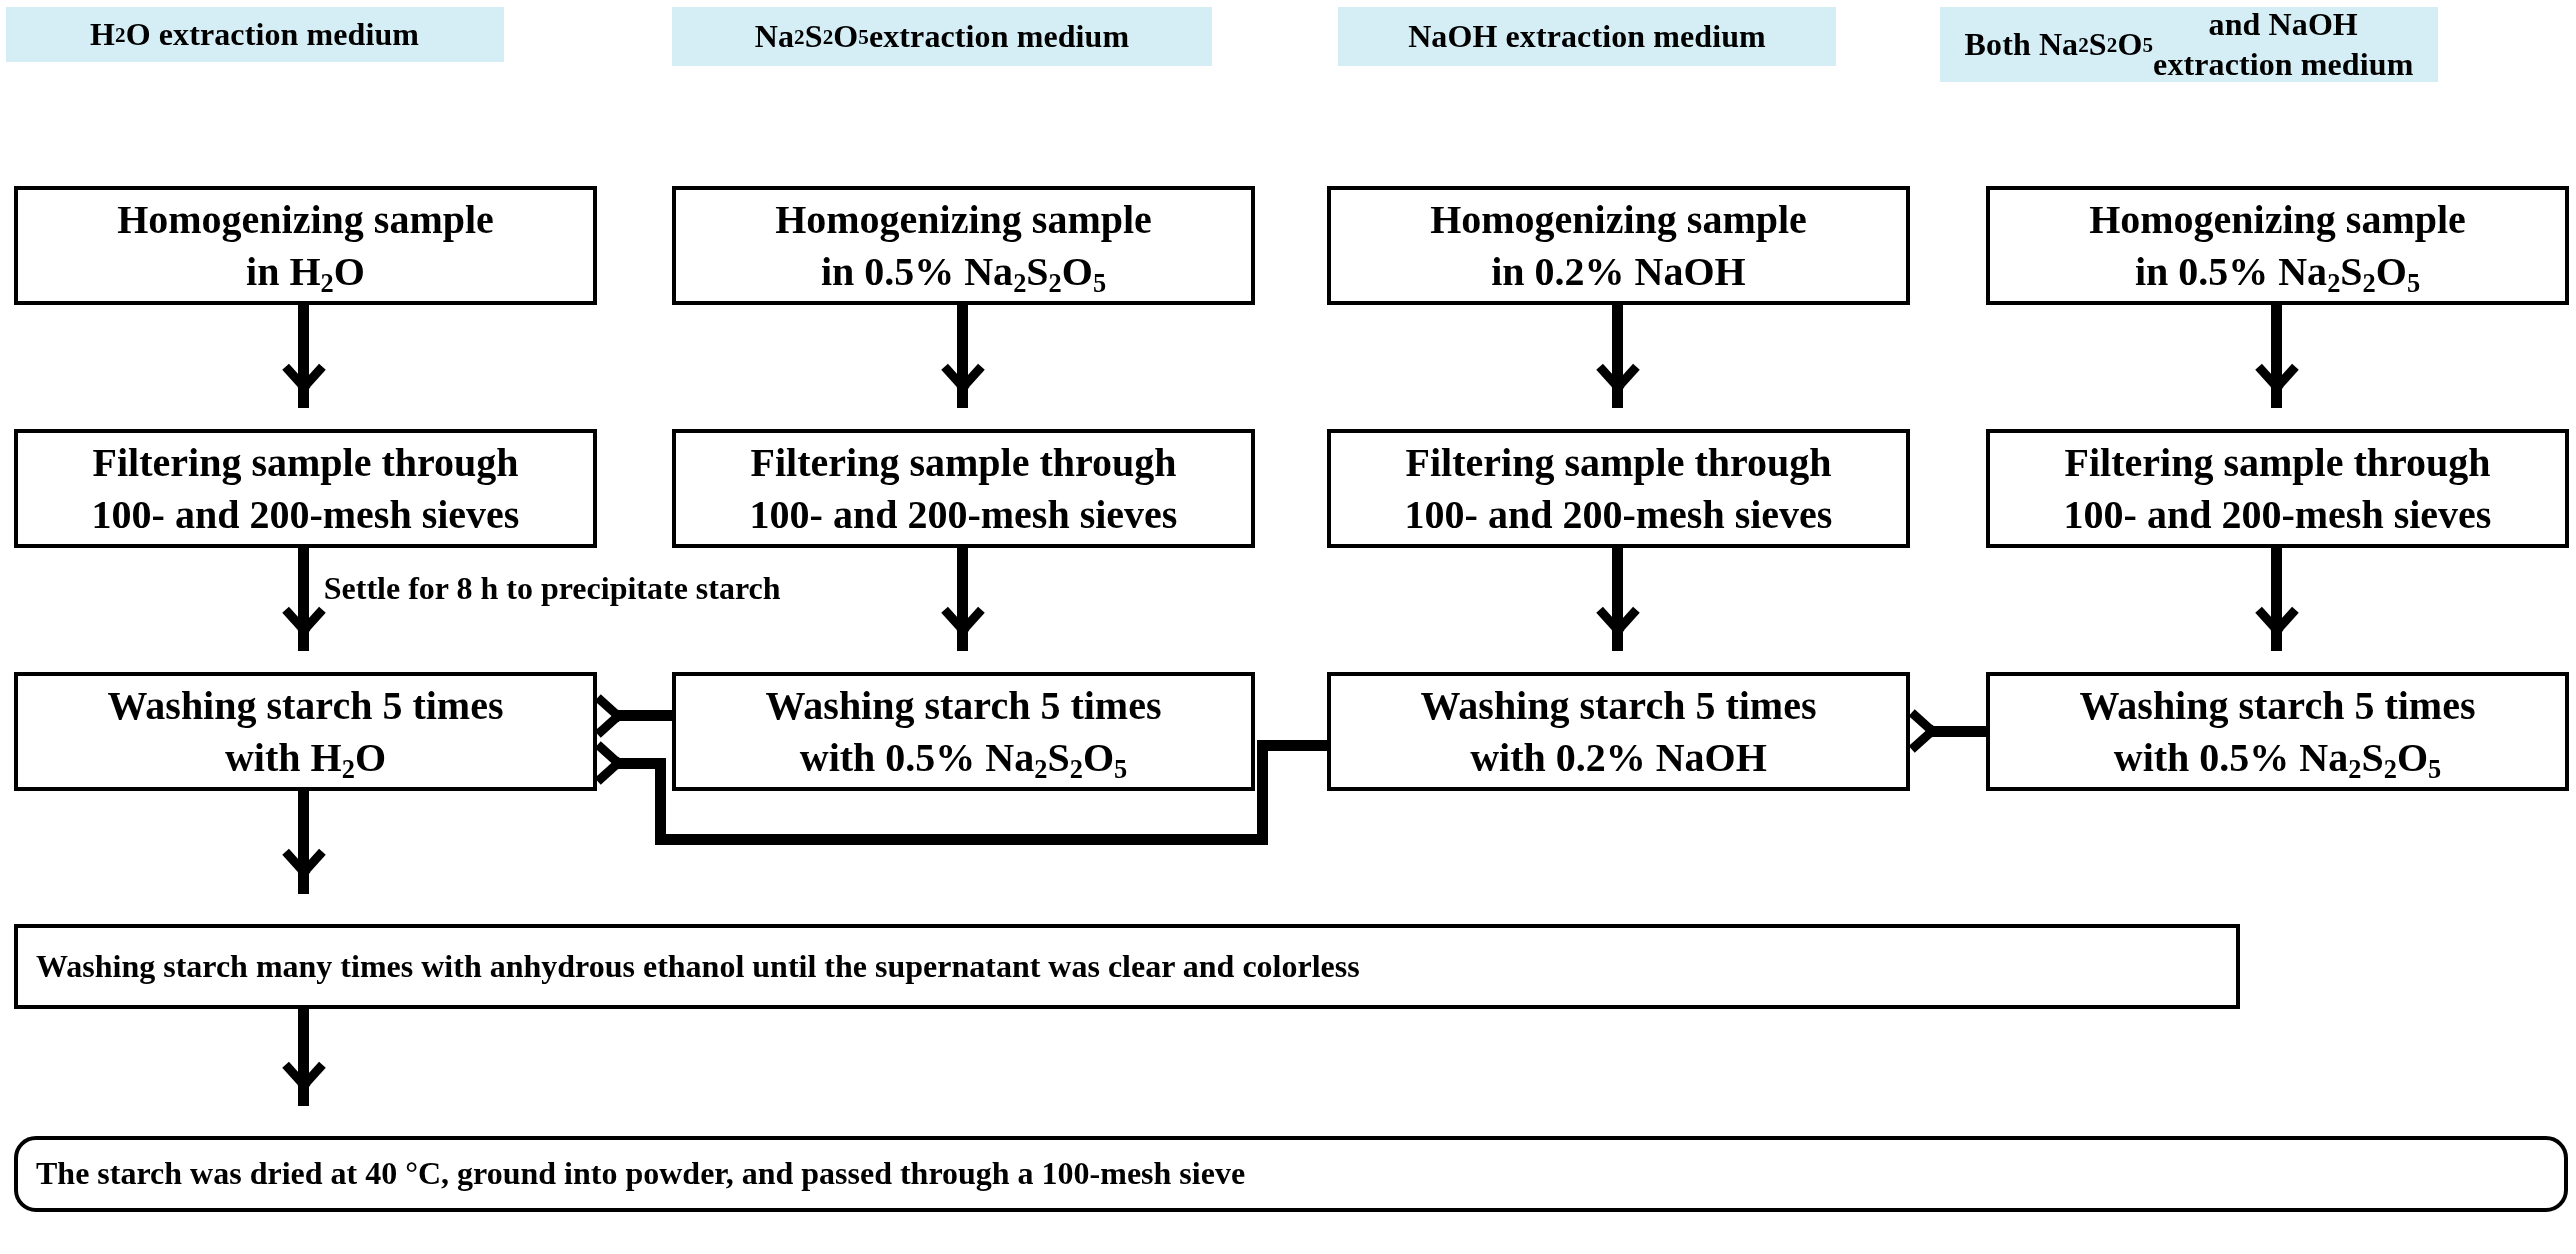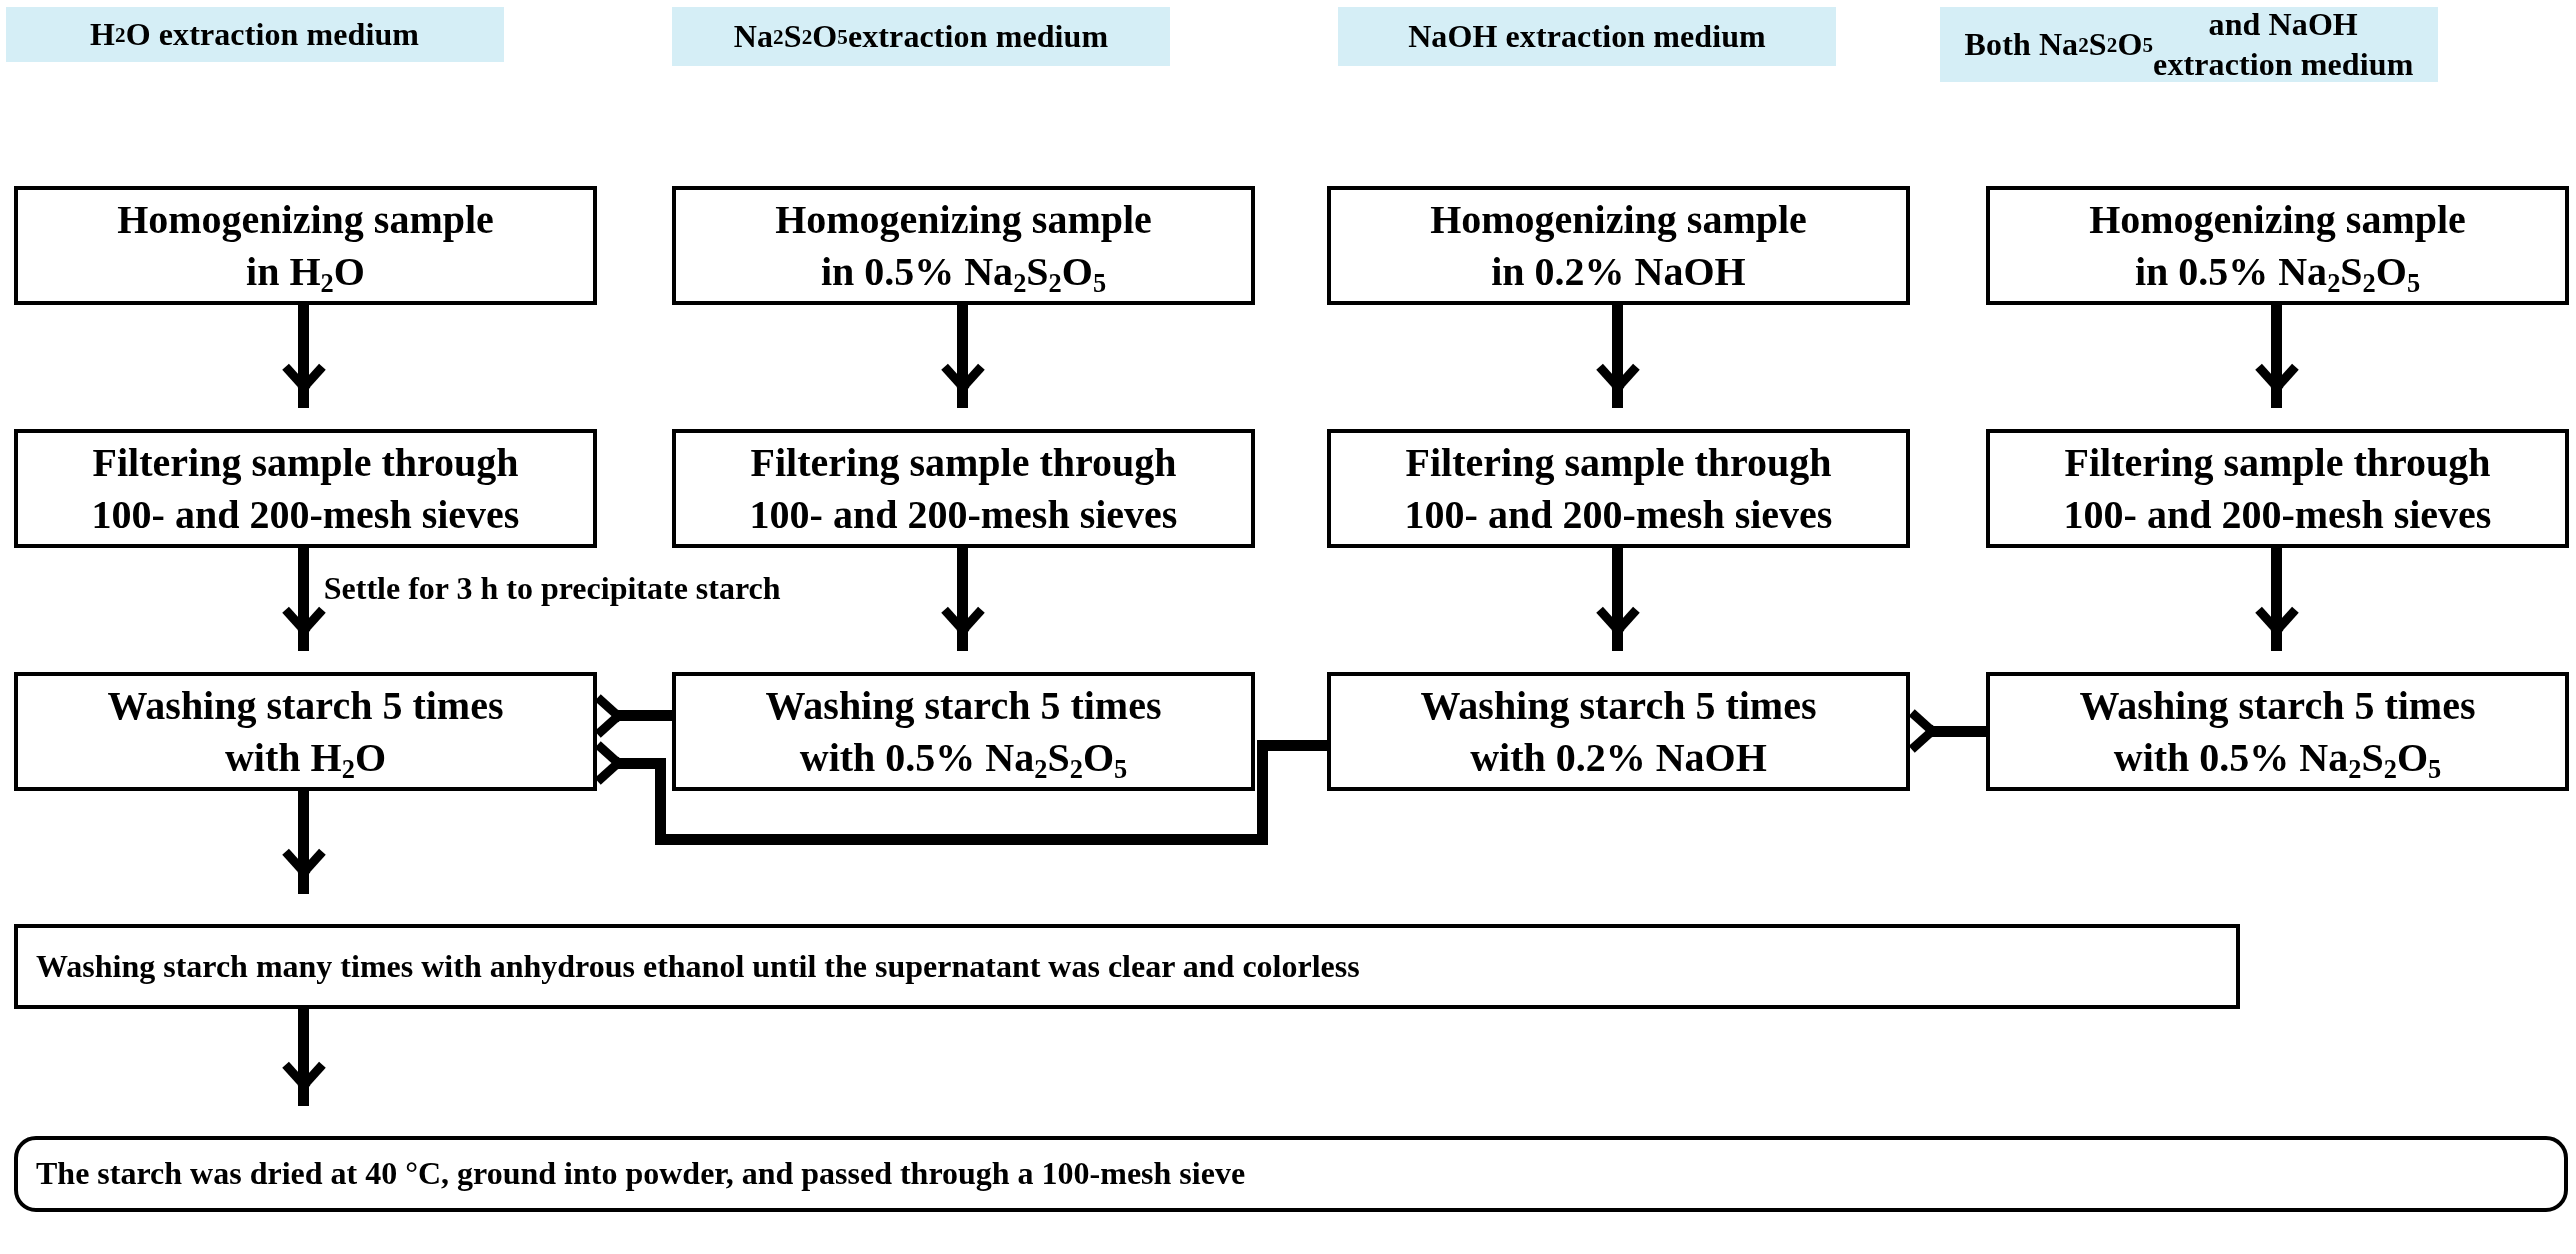--- a/index.html
+++ b/index.html
@@ -125,21 +125,21 @@
     padding: 0 2.8px;
   }
 </style>
 </head>
 <body>
 
 <div id="canvas">
 
   <div class="hdr" style="left:5.6px; top:7px; width:498px; height:55px;">H<sub>2</sub>O extraction medium</div>
 
-  <div class="hdr" style="left:672px; top:7px; width:498px; height:59px;">Na<sub>2</sub>S<sub>2</sub>O<sub>5</sub> extraction medium</div>
+  <div class="hdr" style="left:672px; top:7px; width:540px; height:59px;">Na<sub>2</sub>S<sub>2</sub>O<sub>5</sub> extraction medium</div>
 
   <div class="hdr" style="left:1338px; top:7px; width:498px; height:59px;">NaOH extraction medium</div>
 
   <div class="hdr" style="left:1940px; top:7px; width:498px; height:75px;">Both Na<sub>2</sub>S<sub>2</sub>O<sub>5</sub> and NaOH<br>extraction medium</div>
 
   <div class="box" style="left:14px; top:186px; width:583px; height:119px;">
       <span>Homogenizing sample<br>in H<sub>2</sub>O</span>
     </div>
 
   <div class="box" style="left:672px; top:186px; width:583px; height:119px;">
@@ -187,21 +187,21 @@
 
   <div class="vline" style="left:957px; top:548px; width:11px; height:103px;"></div>
   <div class="arrow-down" style="left:963px; top:629px;"></div>
 
   <div class="vline" style="left:1612px; top:548px; width:11px; height:103px;"></div>
   <div class="arrow-down" style="left:1618px; top:629px;"></div>
 
   <div class="vline" style="left:2271px; top:548px; width:11px; height:103px;"></div>
   <div class="arrow-down" style="left:2277px; top:629px;"></div>
 
-  <div class="edge-label" style="left:321px; top:570px;">Settle for 3 h to precipitate starch</div>
+  <div class="edge-label" style="left:321px; top:570px;">Settle for 8 h to precipitate starch</div>
 
   <div class="box" style="left:14px; top:672px; width:583px; height:119px;">
       <span>Washing starch 5 times<br>with H<sub>2</sub>O</span>
     </div>
 
   <div class="box" style="left:672px; top:672px; width:583px; height:119px;">
       <span>Washing starch 5 times<br>with 0.5% Na<sub>2</sub>S<sub>2</sub>O<sub>5</sub></span>
     </div>
 
   <div class="box" style="left:1327px; top:672px; width:583px; height:119px;">

